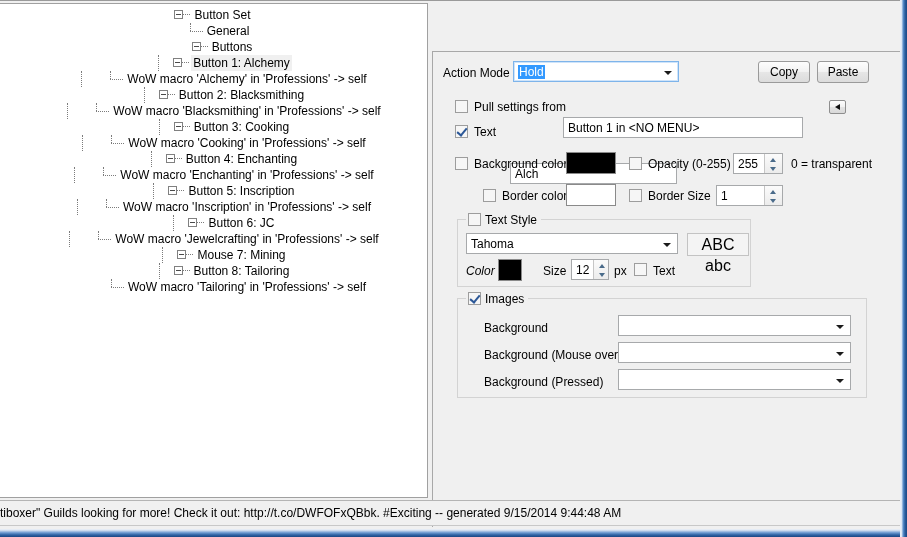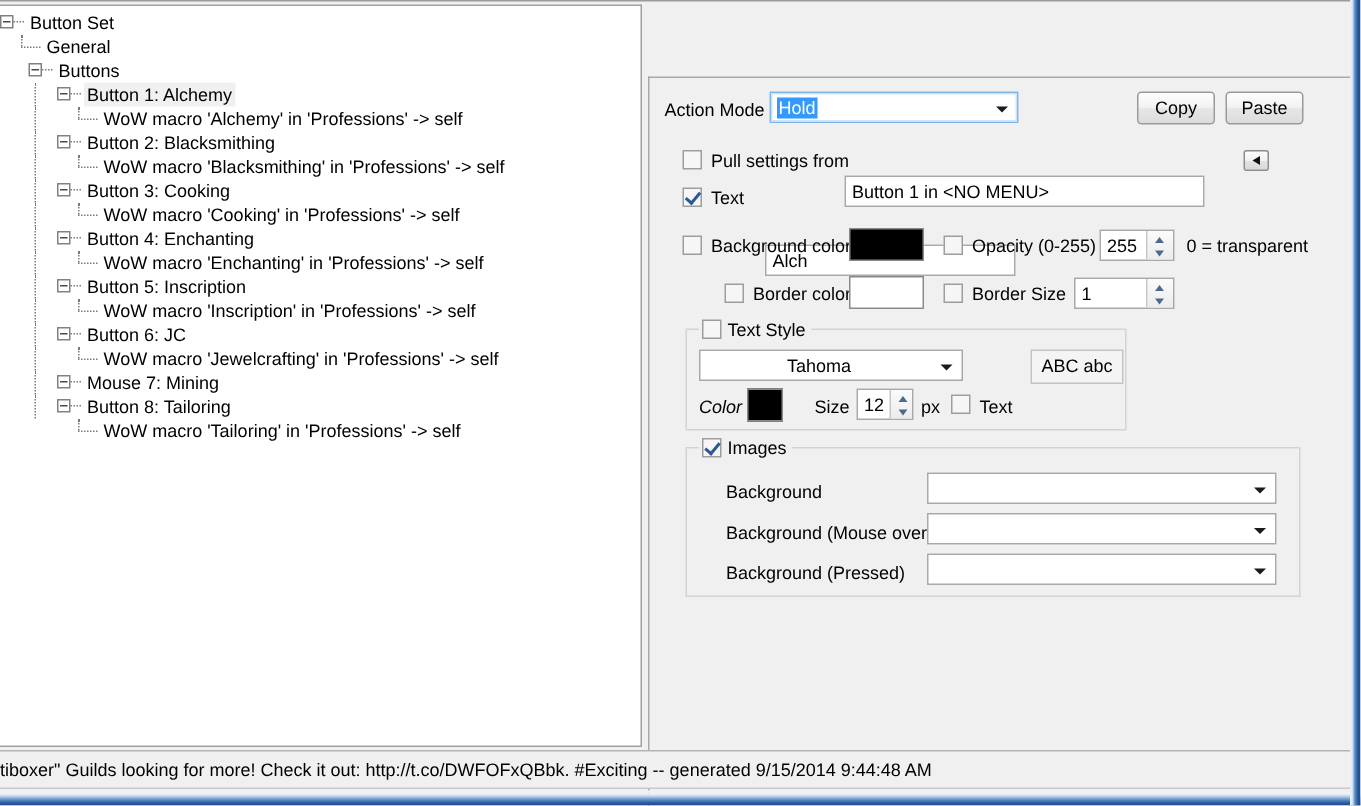--- a/index.html
+++ b/index.html
@@ -49,20 +49,21 @@
     background: #ffffff;
     border: 1px solid #a0a0a0;
     border-left: none;
     box-sizing: border-box;
     overflow: hidden;
   }
   #tree-scroll {
     position: absolute; left: 0; top: 0; right: 0; bottom: 0;
     overflow: hidden;
     padding: 3px 0 0 0;
+    text-align: center;
   }
   .tnode {
     position: relative;
     height: 16px;
     line-height: 16px;
     white-space: nowrap;
     font-size: 12px;
   }
   .tnode .tlabel {
     display: inline-block;
@@ -299,21 +300,21 @@
   }
   .group-head .cb { margin-right: 4px; }
   .group-head .ghtxt { vertical-align: middle; }
 
   
   .sample {
     position: absolute;
     background: #f4f4f4;
     border: 1px solid #c3c3c3;
     box-sizing: border-box;
-    font-size: 12px;
+    font-size: 16px;
     text-align: center;
   }
   .sample .stxt { display: block; line-height: 21px; }
 
   
   #statusbar {
     position: absolute;
     left: 0; top: 500px;
     width: 900px; height: 26px;
     background: #f0f0f0;
@@ -463,21 +464,21 @@
         <div class="sup"></div>
         <div class="sdn"></div>
       </div>
     </div>
 
     <div class="group" style="left:24px; top:167px; width:294px; height:68px;">
       <div class="group-head">
         <span class="cb"></span><span class="ghtxt">Text Style</span>
       </div>
 
-      <div class="combo" style="position:absolute; left:8px; top:13px; width:176px;text-align:center;">
+      <div class="combo" style="position:absolute; left:8px; top:13px; width:212px;">
         <div class="ctext">Tahoma</div>
         <div class="arrow"></div>
       </div>
       <div class="sample" style="left:229px; top:13px; width:62px; height:23px;">
         <span class="stxt">ABC abc</span>
       </div>
 
       <div class="lbl" style="position:absolute; left:8px; top:44px;font-style:italic;">Color</div>
       <div class="swatch" style="left:40px; top:39px; width:24px; height:22px; background:#000000;"></div>
       <div class="lbl" style="position:absolute; left:85px; top:44px;">Size</div>

